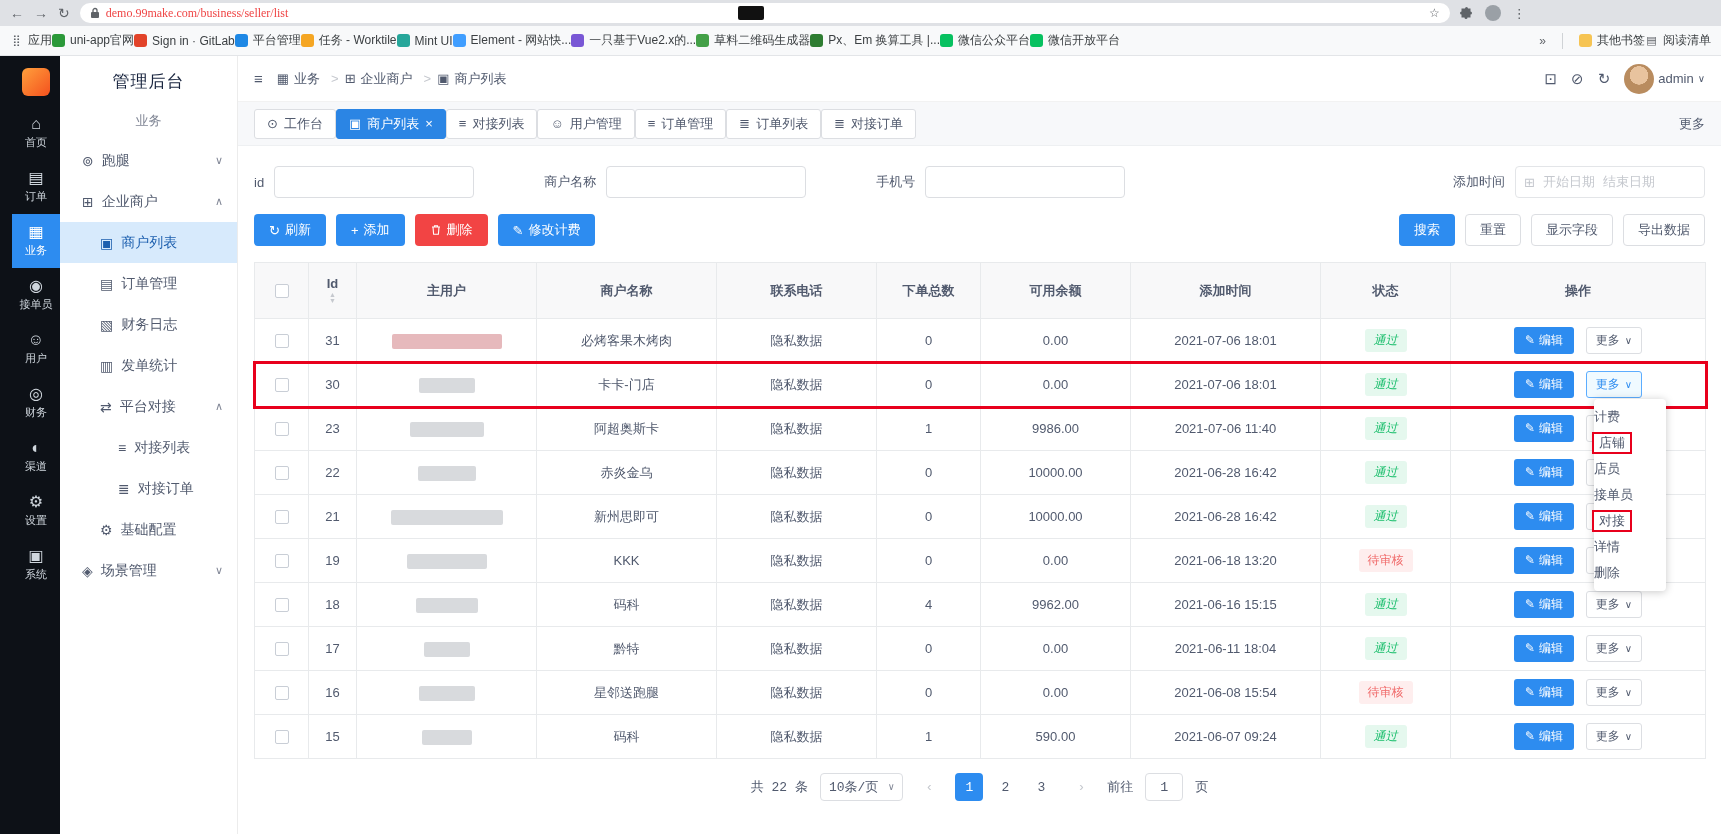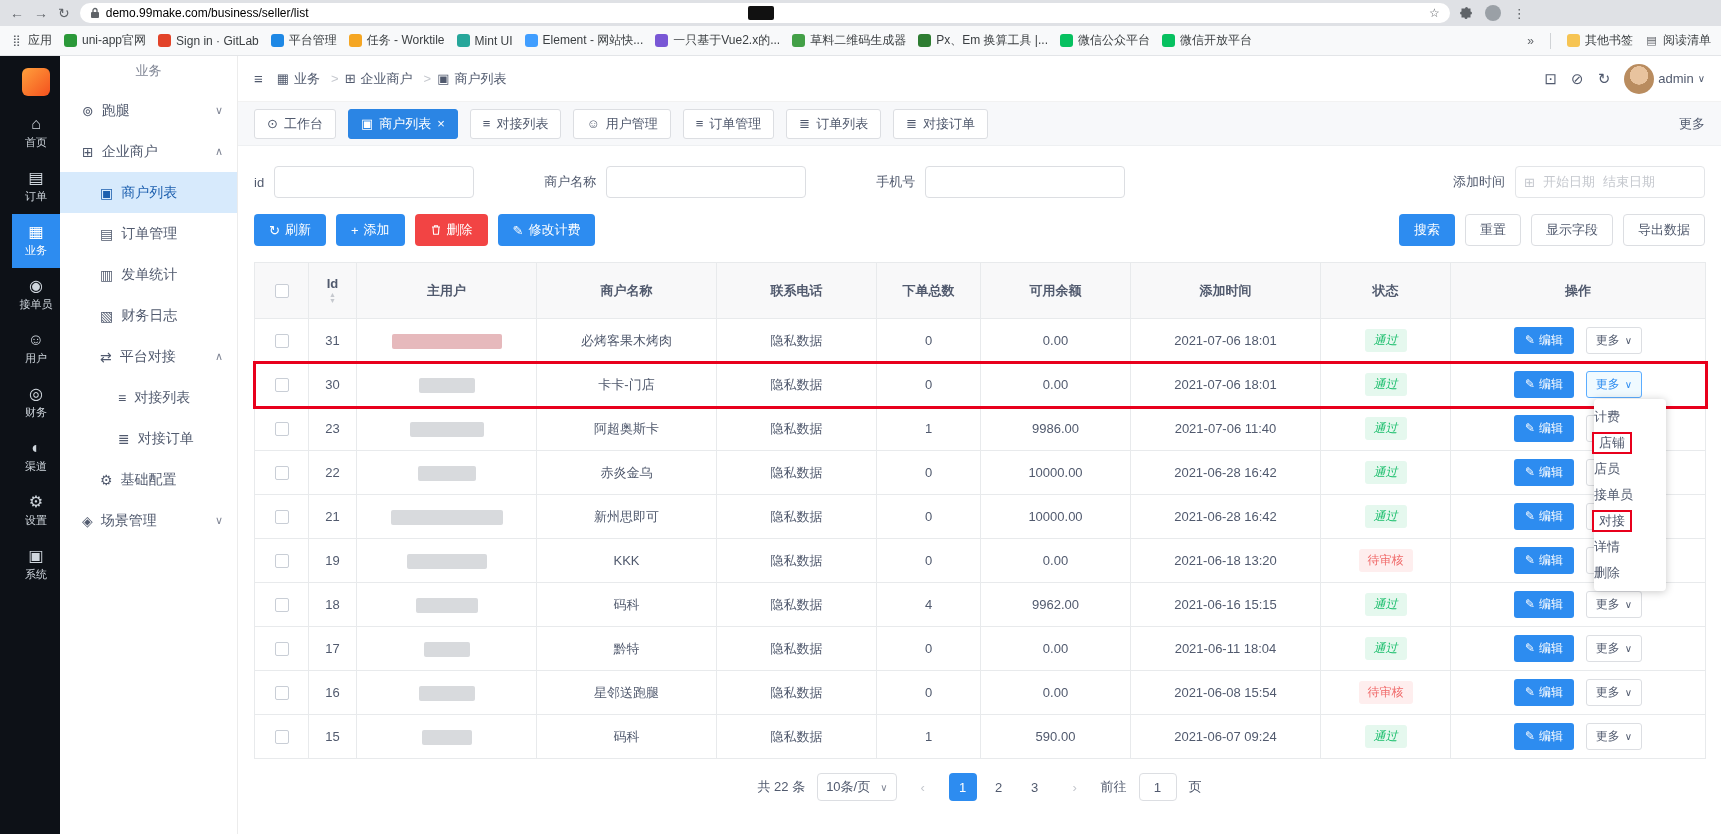--- a/index.html
+++ b/index.html
@@ -5,28 +5,28 @@
   * { margin:0; padding:0; box-sizing:border-box; }
   html,body { width:1721px; height:834px; overflow:hidden;
     font-family:"Liberation Sans","DejaVu Sans",sans-serif; font-size:13px; color:#515a6e; background:#fff; }
 
   
   .chrome { width:100%; }
   .toolbar { height:26px; background:#dfe1e5; display:flex; align-items:center; padding:0 10px; gap:10px; }
   .nav-ic { color:#5f6368; font-size:14px; line-height:1; cursor:pointer; }
   .urlbar { flex:0 1 1370px; height:20px; background:#fff; border-radius:10px; display:flex; align-items:center;
     gap:6px; padding:0 10px; color:#202124; font-size:12px; }
-  .urlbar .url { color:#000000; }
+  .urlbar .url { color:#ef4444;font-family:Liberation Serif, serif; }
   .dark-ext { width:26px; height:14px; background:#111; border-radius:2px; margin-left:auto; margin-right:215px; }
   .star { margin-left:auto; }
   .tb-right { display:flex; align-items:center; gap:12px; color:#5f6368; }
   .avatar-sm { width:16px; height:16px; border-radius:50%; background:#9aa0a6; position:relative; }
   .bookmarks { height:30px; background:#f8f9fa; border-bottom:1px solid #e3e5e8; display:flex; align-items:center;
     padding:0 10px; gap:16px; font-size:12px; color:#3c4043; }
-  .bm-wrap { display:flex; align-items:center; gap:12px; }
+  .bm-wrap { display:flex; align-items:center; gap:0; }
   .bm { display:flex; align-items:center; gap:5px; cursor:pointer; white-space:nowrap; }
   .fav { width:13px; height:13px; border-radius:3px; display:inline-flex; align-items:center; justify-content:center;
     font-size:11px; color:#5f6368; }
   [data-name="apps-grid-icon"]::before { content:"⣿"; }
   [data-name="reading-list-icon"]::before { content:"▤"; }
   .bm-spacer { flex:1; }
   .bm-sep { width:1px; height:16px; background:#d0d3d6; }
 
   
   .app { display:flex; height:778px; }
@@ -123,21 +123,21 @@
   .btn-more[data-open="true"] { color:#2d8cf0; border-color:#5cadff; background:#f0faff; }
   .btn-more .chev { font-size:10px; }
   tr[data-annotated="true"] { outline:3px solid #e8001c; outline-offset:-1px;padding-left:34px; }
 
   .dropdown { position:absolute; top:253px; right:55px; width:72px; background:#fff; border-radius:4px;
     box-shadow:0 1px 8px rgba(0,0,0,.22); padding:5px 0; z-index:20; }
   .dd-item { height:26px; display:flex; align-items:center; justify-content:flex-start; font-size:13px; color:#515a6e; cursor:pointer; }
   .dd-item .t { line-height:18px; }
   .dd-item[data-boxed="true"] .t { box-shadow:0 0 0 2px #e8001c; padding:0 5px; }
 
-  .pager { display:flex; align-items:center; justify-content:center; gap:12px; margin-top:14px; }
+  .pager { display:flex; align-items:center; justify-content:center; gap:12px; margin-top:14px;font-family:Liberation Mono, monospace; }
   .pg-size { height:28px; border:1px solid #dcdee2; border-radius:4px; display:flex; align-items:center; gap:10px;
     padding:0 8px; cursor:pointer; color:#515a6e; }
   .pg-size .chev { font-size:10px; color:#808695; }
   .pg-btn { min-width:28px; height:28px; display:inline-flex; align-items:center; justify-content:center;
     border-radius:4px; cursor:pointer; color:#515a6e; background:#fff; }
   .pg-nav { color:#c5c8ce; }
   .pg-btn[data-active="true"] { background:#2d8cf0; color:#fff; }
   .pg-goto { width:38px; height:28px; border:1px solid #dcdee2; border-radius:4px; text-align:center; outline:none; font-family:inherit; color:#515a6e; }
 </style>
 </head>
@@ -295,20 +295,21 @@
           </div>
 
           <div class="rail-item" data-name="rail-item" data-active="false">
             <span class="ric" data-name="system-icon"></span>
             <span class="rlb" data-name="rail-item-label">系统</span>
           </div>
         </div>
     </div>
 
     <div class="sidebar" data-name="sidebar">
+      <div class="sb-title" data-name="app-title">管理后台</div>
       <div class="sb-section" data-name="sidebar-section-label">业务</div>
       <div class="sb-menu">
 
           <div class="side-item" data-name="sidebar-menu-item" data-level="1" data-expanded="false">
             <span class="sic" data-name="scooter-icon"></span>
             <span data-name="sidebar-item-label">跑腿</span>
           </div>
 
           <div class="side-item" data-name="sidebar-menu-item" data-level="1" data-expanded="true">
             <span class="sic" data-name="merchants-icon"></span>
@@ -319,27 +320,27 @@
             <span class="sic" data-name="merchant-list-icon"></span>
             <span data-name="sidebar-item-label">商户列表</span>
           </div>
 
           <div class="side-item" data-name="sidebar-menu-item" data-level="2">
             <span class="sic" data-name="order-manage-icon"></span>
             <span data-name="sidebar-item-label">订单管理</span>
           </div>
 
           <div class="side-item" data-name="sidebar-menu-item" data-level="2">
+            <span class="sic" data-name="finance-log-icon"></span>
+            <span data-name="sidebar-item-label">财务日志</span>
+          </div>
+
+          <div class="side-item" data-name="sidebar-menu-item" data-level="2">
             <span class="sic" data-name="stats-icon"></span>
             <span data-name="sidebar-item-label">发单统计</span>
-          </div>
-
-          <div class="side-item" data-name="sidebar-menu-item" data-level="2">
-            <span class="sic" data-name="finance-log-icon"></span>
-            <span data-name="sidebar-item-label">财务日志</span>
           </div>
 
           <div class="side-item" data-name="sidebar-menu-item" data-level="2" data-expanded="true">
             <span class="sic" data-name="integration-icon"></span>
             <span data-name="sidebar-item-label">平台对接</span>
           </div>
 
           <div class="side-item" data-name="sidebar-menu-item" data-level="3">
             <span class="sic" data-name="list-icon"></span>
             <span data-name="sidebar-item-label">对接列表</span>

